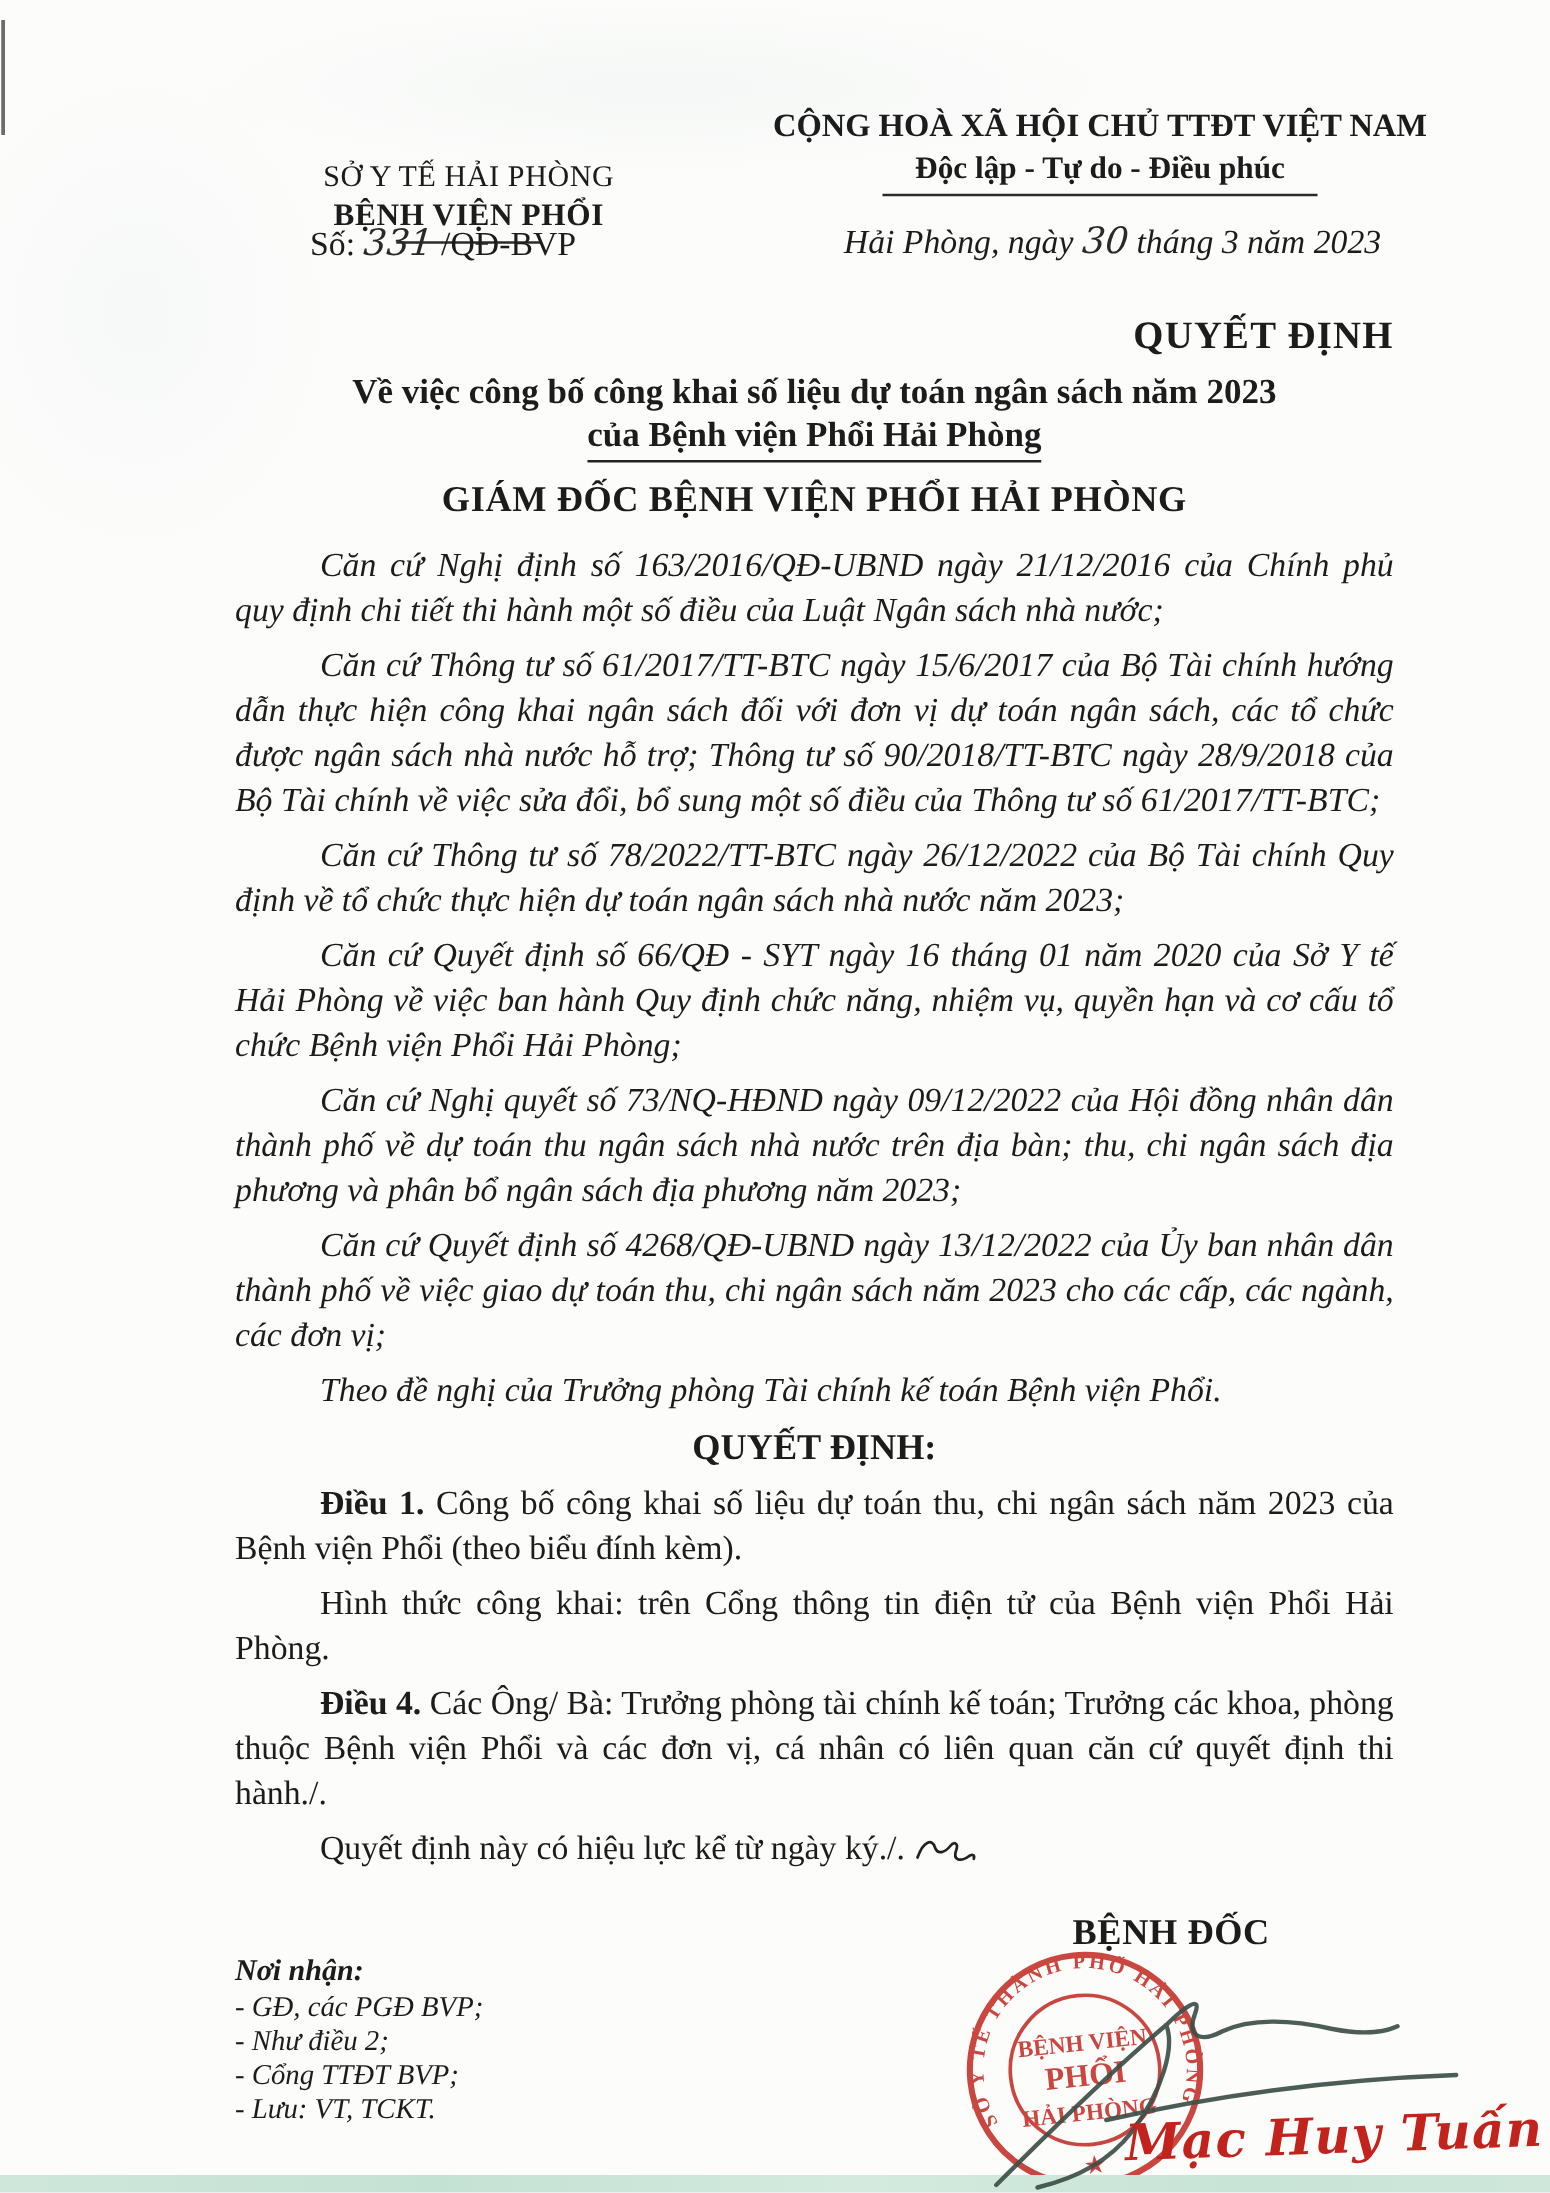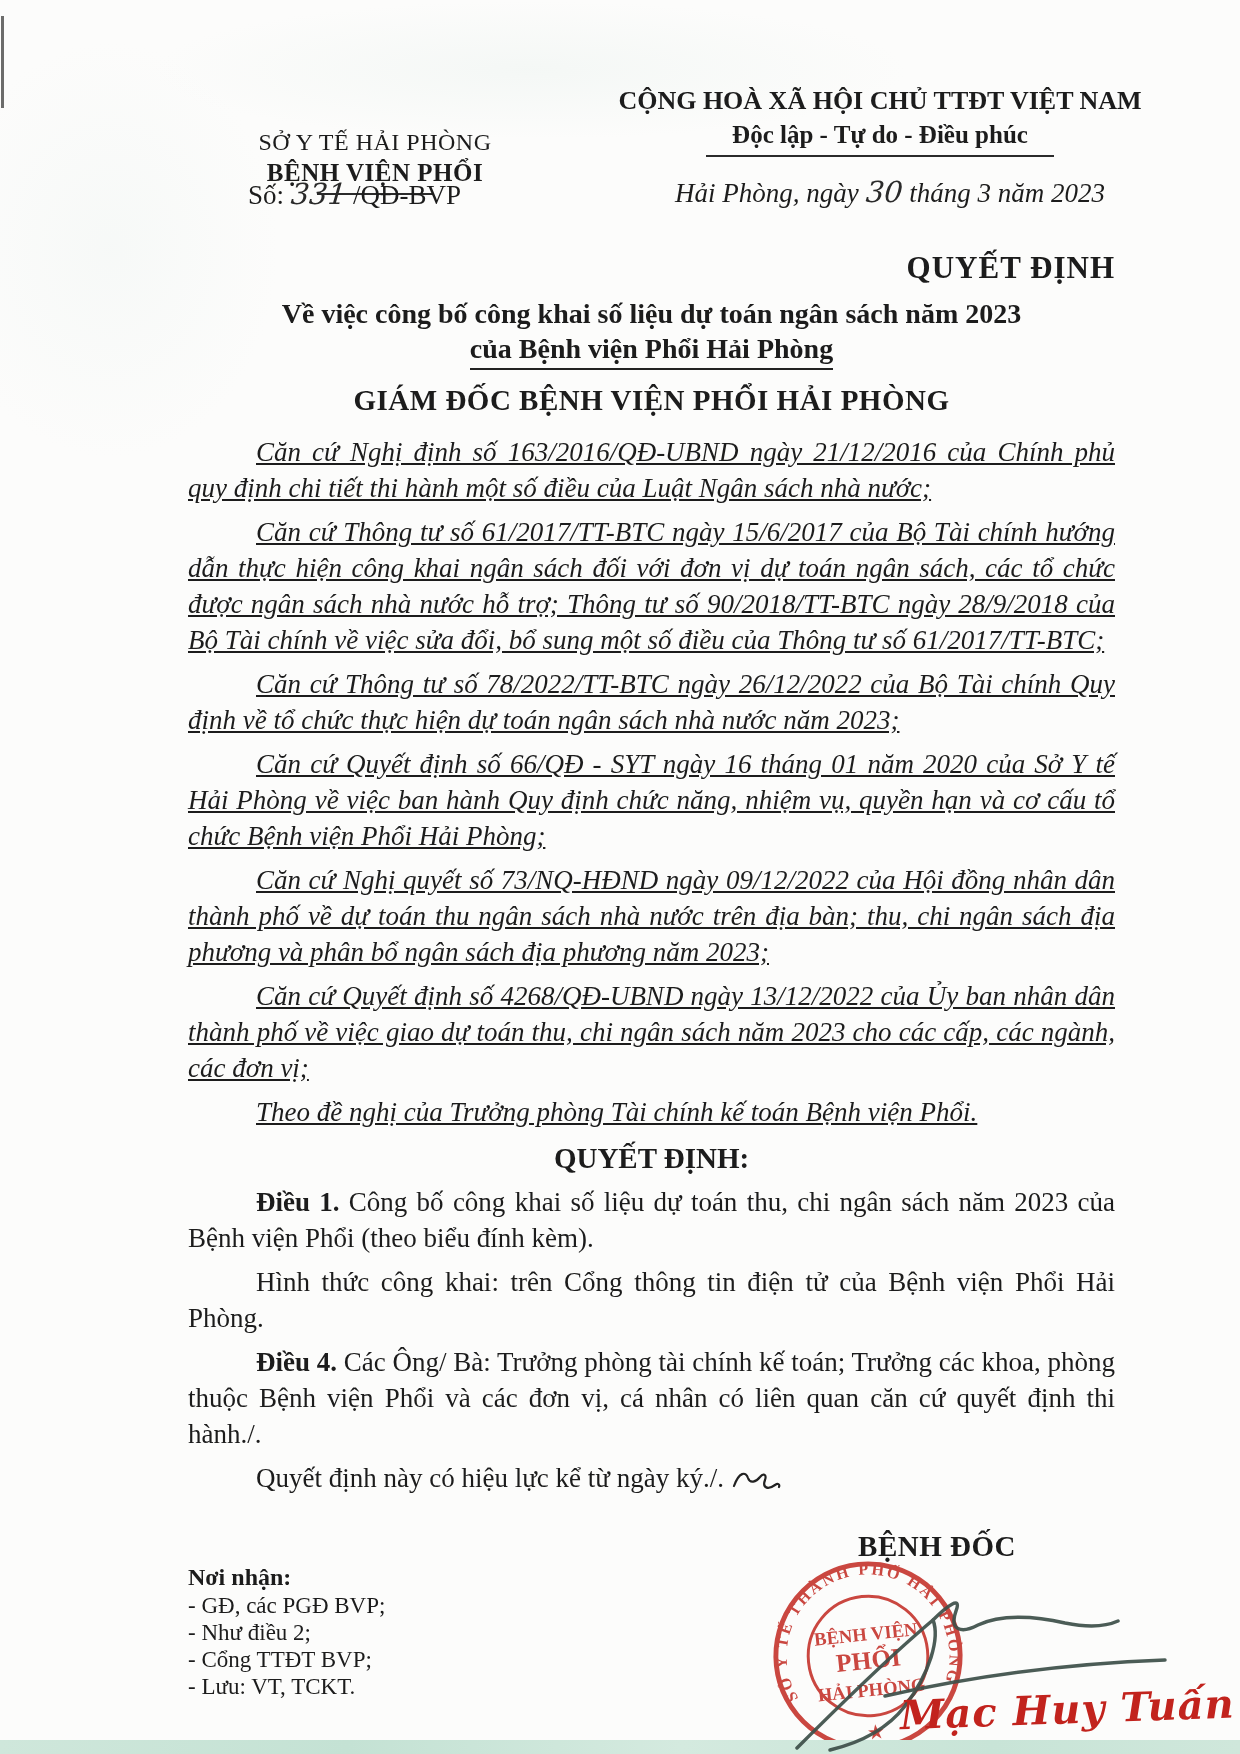--- a/index.html
+++ b/index.html
@@ -41,37 +41,37 @@
   
   .t-main{left:188px;top:250px;width:927px;text-align:right;font-size:31px;font-weight:bold;letter-spacing:1px;}
   .t-sub1{left:188px;top:298px;width:927px;text-align:center;font-size:28px;font-weight:bold;}
   .t-sub2{left:188px;top:333px;width:927px;text-align:center;font-size:28px;font-weight:bold;}
   .t-sub2 .u{display:inline-block;border-bottom:2px solid #222;padding-bottom:3px;}
   .issuer{left:188px;top:384px;width:927px;text-align:center;font-size:29px;font-weight:bold;letter-spacing:.5px;}
 
   
   .body-flow{left:188px;top:434px;width:927px;font-size:27px;line-height:36px;text-align:justify;}
   .body-flow p{margin:0 0 8px 0;text-indent:68px;}
-  .recital{font-style:italic;text-decoration:underline;}
+  .recital{font-style:italic;}
   .decision-heading{text-align:center;font-size:29px;font-weight:bold;line-height:40px;margin:8px 0 6px 0;font-style:normal;}
   .article{font-style:normal;}
   .article .b{font-weight:bold;}
   .squiggle{display:inline-block;vertical-align:-9px;margin-left:6px;}
 
   
   .sig-title{left:812px;top:1530px;width:250px;text-align:center;font-size:29px;font-weight:bold;letter-spacing:.5px;z-index:4;}
   .stamp{left:770px;top:1558px;z-index:3;opacity:.92;}
   .stamp text{font-family:"Liberation Serif",serif;font-weight:bold;}
   .sig-strokes{left:735px;top:1578px;z-index:5;}
   .sig-name{left:900px;top:1686px;width:300px;z-index:6;
     font-family:"DejaVu Serif",serif;font-style:italic;font-weight:bold;
     font-size:40px;color:#c2231d;transform:rotate(-2deg);letter-spacing:1px;white-space:nowrap;}
 
   
-  .recipients{left:188px;top:1562px;width:330px;z-index:4;}
+  .recipients{left:188px;top:1562px;width:330px;z-index:4;font-style:italic;}
   .recipients .label{font-size:24px;font-weight:bold;line-height:30px;}
   .recipients .item{font-size:23px;line-height:27px;}
 </style>
 </head>
 <body>
 
 <div class="page">
 
   <div class="blob blob1"></div>
   <div class="blob blob2"></div>

